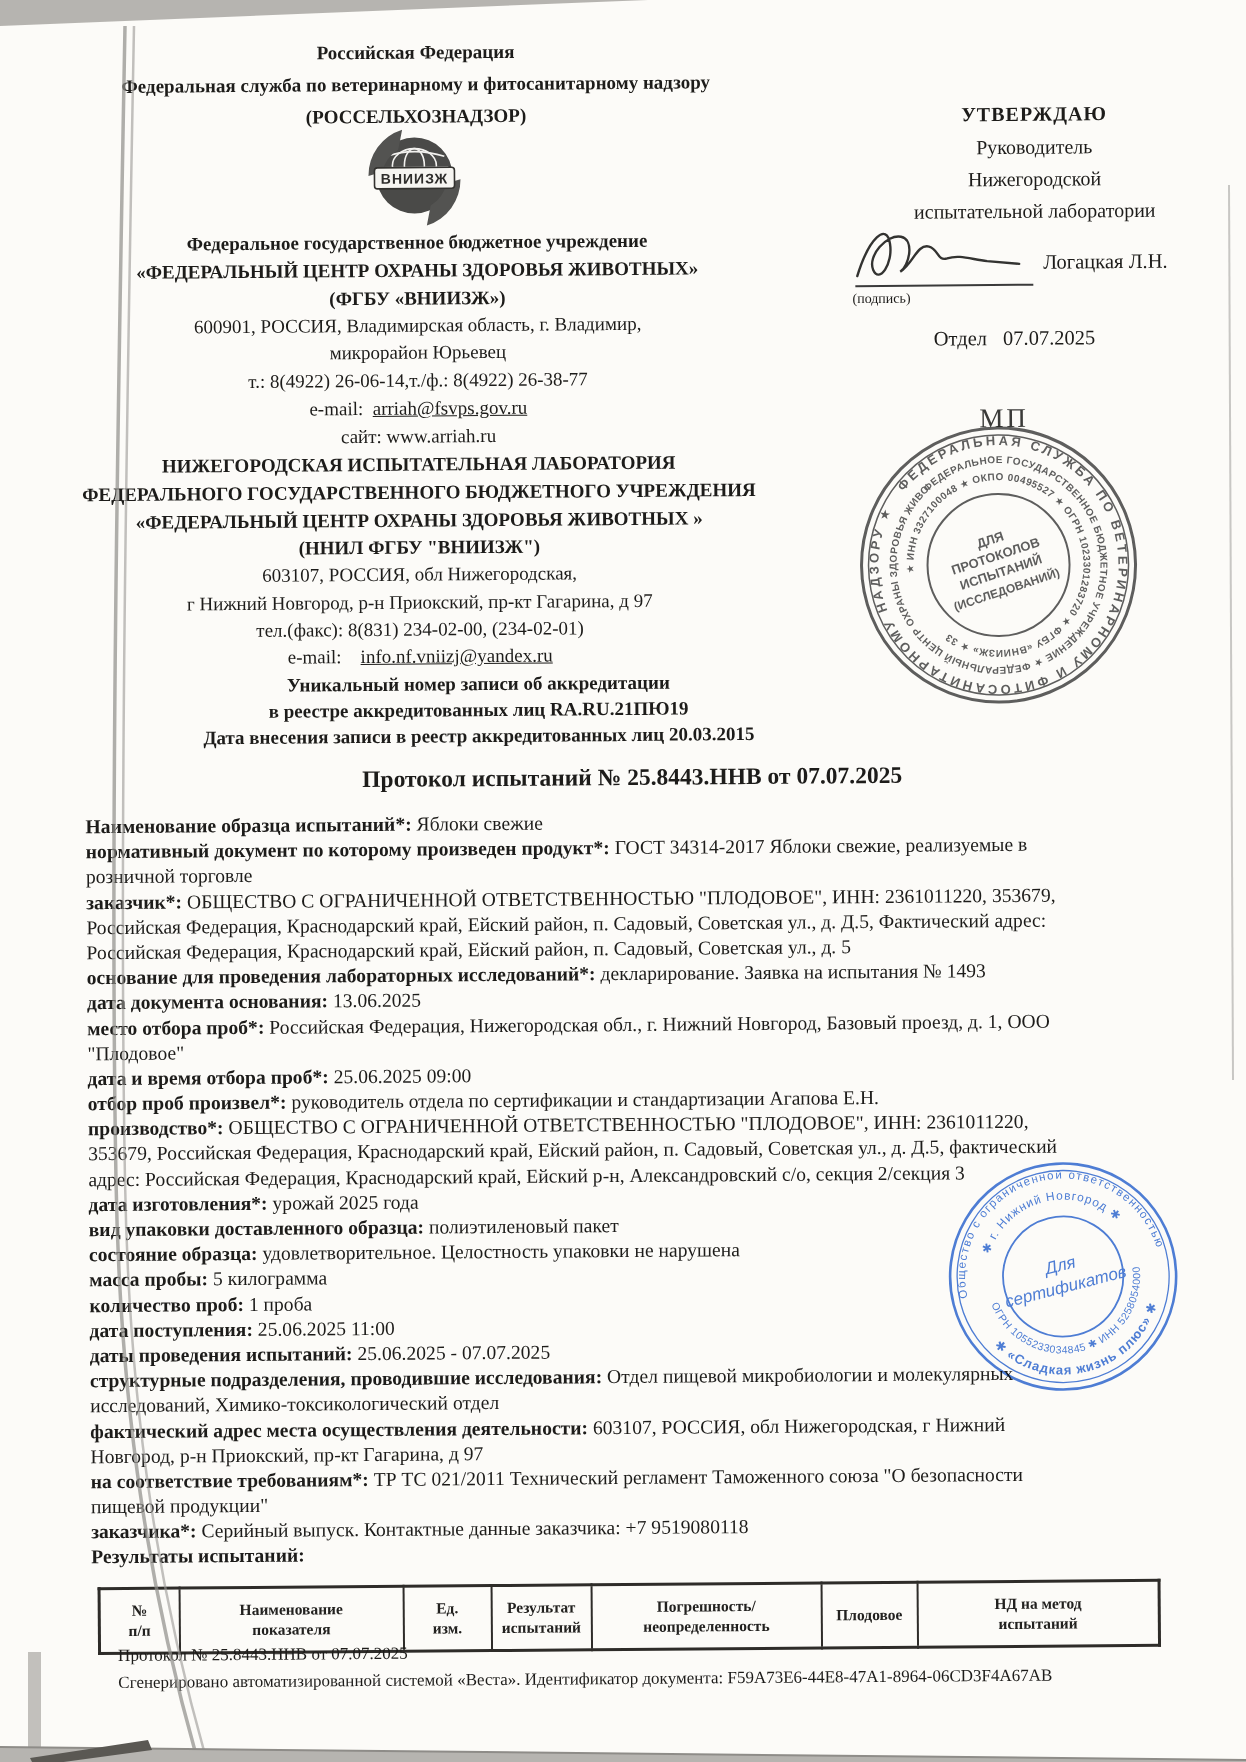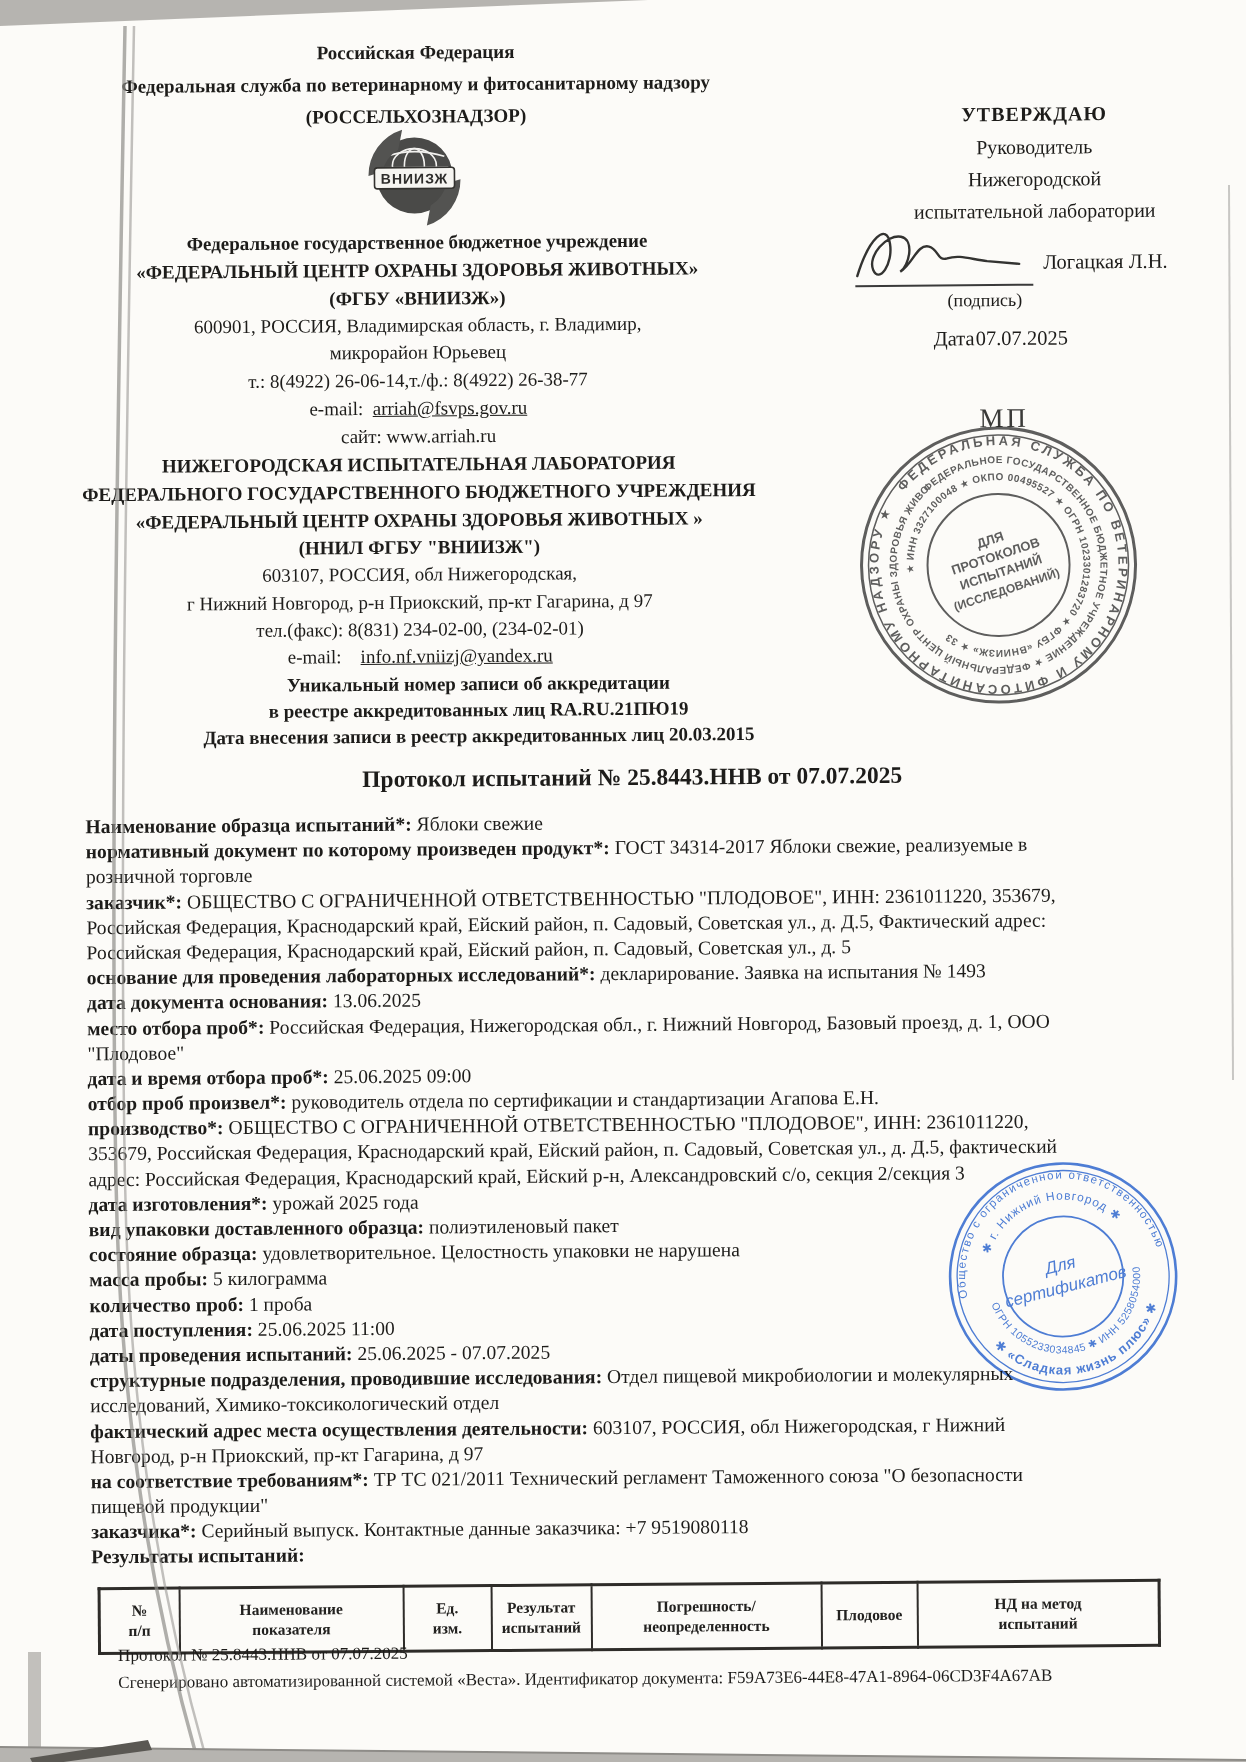--- a/index.html
+++ b/index.html
@@ -81,22 +81,22 @@
   <div class="ap" style="top:139px">Руководитель</div>
   <div class="ap" style="top:171px">Нижегородской</div>
   <div class="ap" style="top:203px">испытательной лаборатории</div>
 
   <svg class="abs" style="left:852px;top:222px" width="200" height="72" viewBox="0 0 200 72">
     <path d="M 10 56 C 22 18 40 2 43 24 C 46 44 32 64 26 50 C 20 36 40 14 54 17 C 68 20 62 46 53 52
              C 66 44 70 24 82 27 C 92 30 90 42 100 39 C 112 35 124 40 140 42 L 172 45" fill="none" stroke="#222220" stroke-width="2.4" stroke-linecap="round" opacity="0.92"></path>
   </svg>
   <div class="sig-line"></div>
   <div class="abs" style="left:1048px;top:254px;font-size:20.5px;white-space:nowrap">Логацкая Л.Н.</div>
-  <div class="abs" style="left:952px;top:293px;font-size:18px">(подпись)</div>
-  <div class="abs" style="left:938px;top:330px;font-size:20.5px;white-space:nowrap"><span>Дата</span><span style="margin-left:1px">07.07.2025</span></div>
+  <div class="abs" style="left:857px;top:293px;font-size:14px">(подпись)</div>
+  <div class="abs" style="left:938px;top:330px;font-size:20.5px;white-space:nowrap"><span>Отдел</span><span style="margin-left:16px">07.07.2025</span></div>
   <div id="mp">МП</div>
 
   <svg class="stamp" style="left:851px;top:418px;opacity:.84" width="300" height="300" viewBox="0 0 300 300">
     <defs>
       <path id="s1a" d="M 150 30 A 120 120 0 1 1 149.9 30"></path>
       <path id="s1b" d="M 150 48 A 102 102 0 1 1 149.9 48"></path>
       <path id="s1c" d="M 150 65 A 85 85 0 1 1 149.9 65"></path>
     </defs>
     <g fill="none" stroke="#3f3f3f">
       <circle cx="150" cy="150" r="137" stroke-width="3"></circle>

